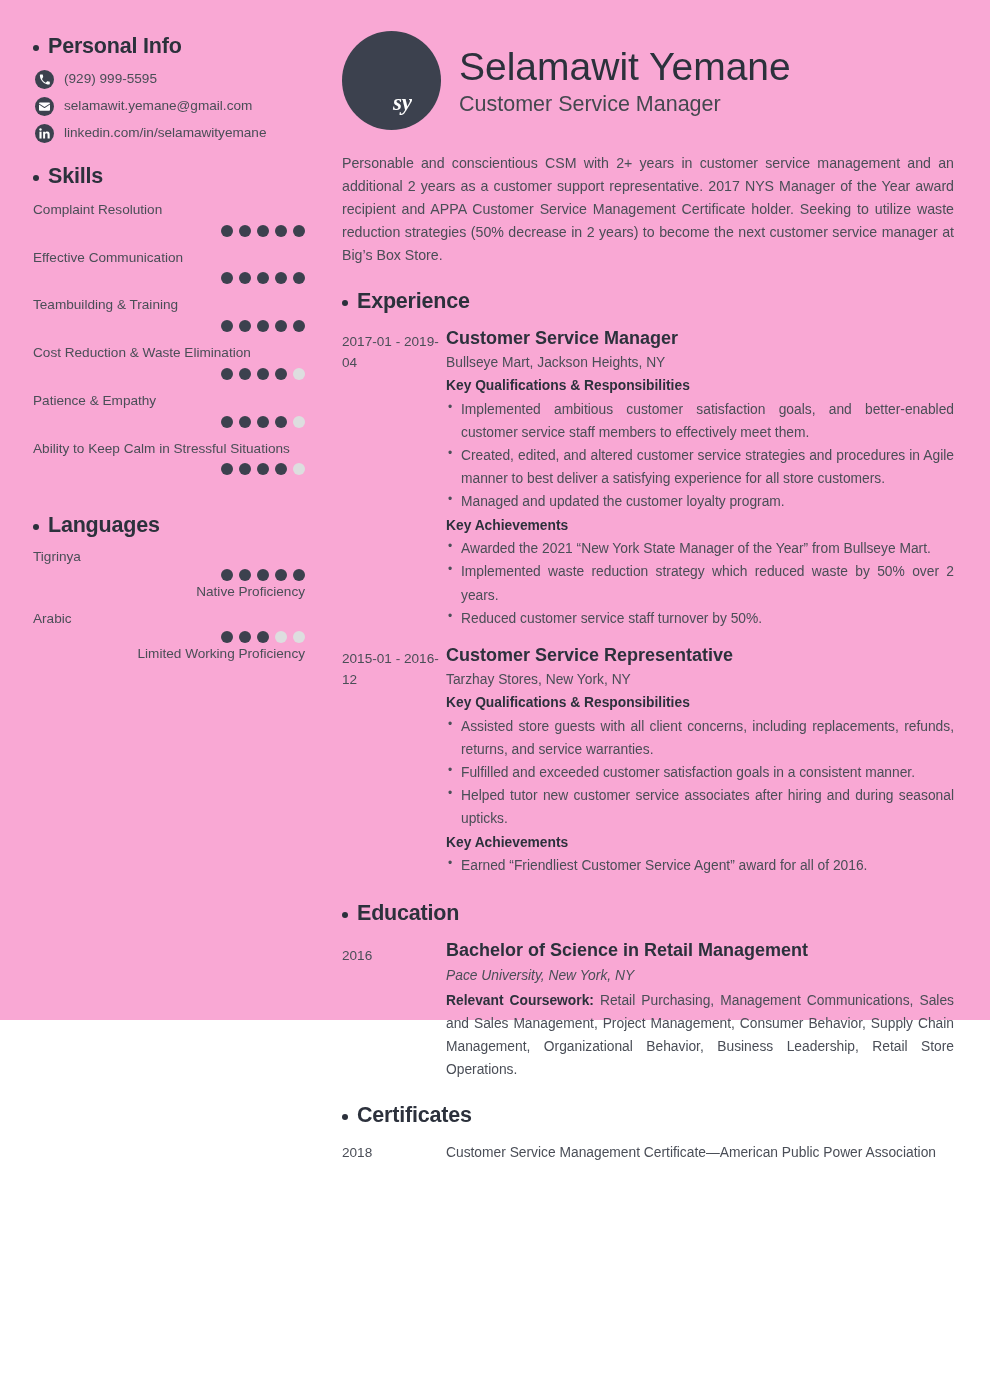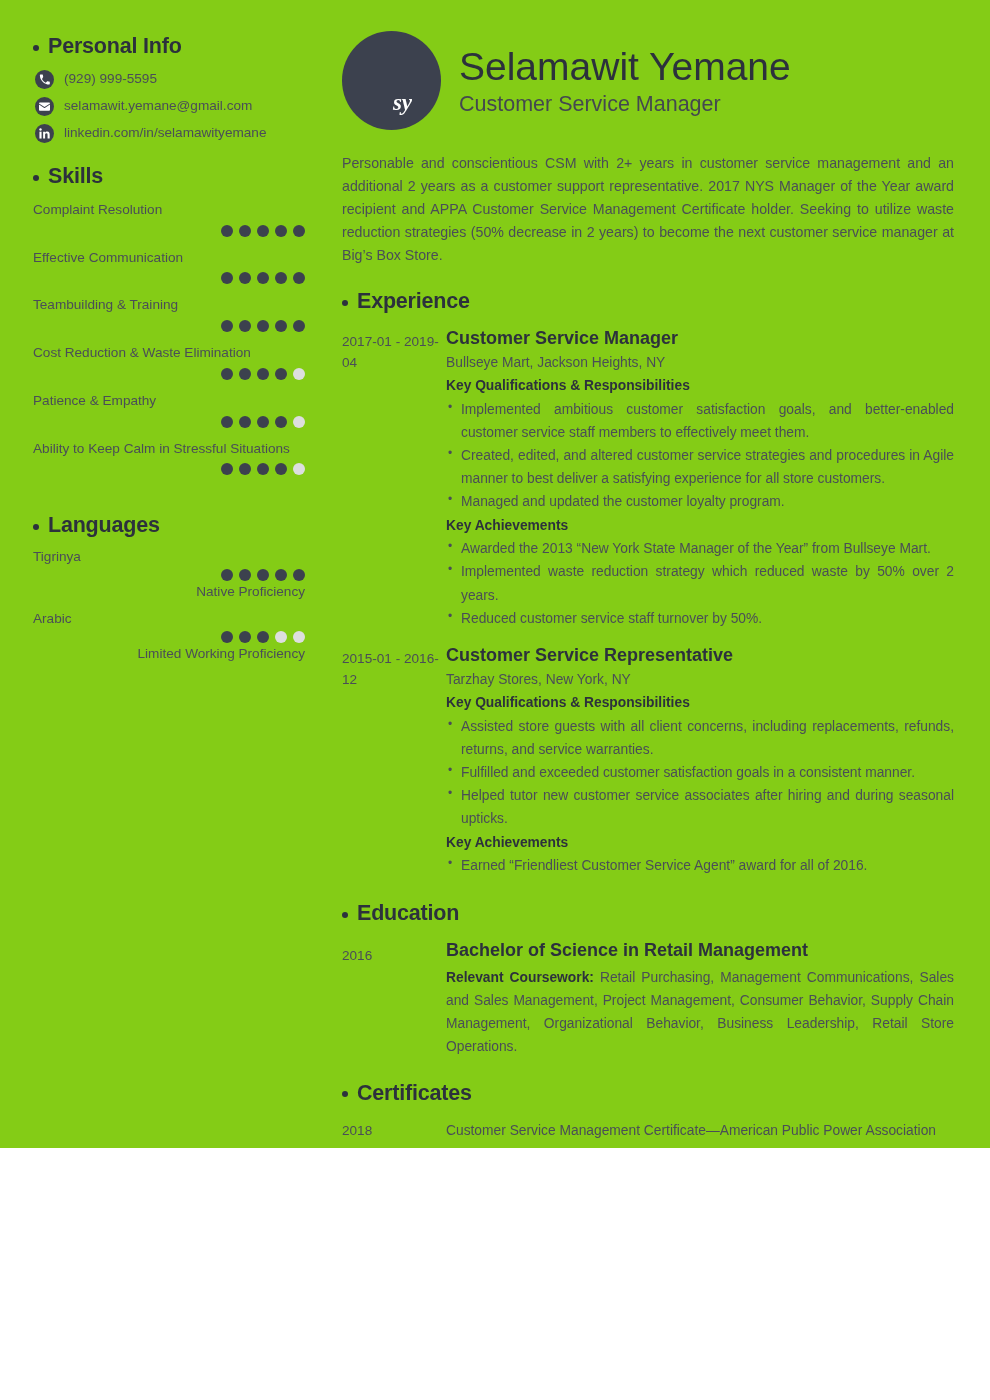--- a/index.html
+++ b/index.html
@@ -13,24 +13,24 @@
     width: 990px;
     height: 1400px;
     font-family: "Liberation Sans", sans-serif;
     color: #42464f;
     position: relative;
     overflow: hidden;
   }
 
   .page {
     width: 990px;
-    height: 1148px;
+    height: 1020px;
     display: flex;
     padding: 0;
-    background: #84cc16;
+    background: #f9a8d4;
   }
 
   
   .sidebar {
     width: 330px;
     flex: 0 0 330px;
     padding: 34px 24px 0 33px;
   }
 
   .section-heading {
@@ -437,21 +437,21 @@
               <div class="entry-title">Customer Service Manager</div>
               <div class="entry-org">Bullseye Mart, Jackson Heights, NY</div>
               <div class="sub-heading">Key Qualifications &amp; Responsibilities</div>
               <ul class="bullets">
                 <li>Implemented ambitious customer satisfaction goals, and better-enabled customer service staff members to effectively meet them.</li>
                 <li>Created, edited, and altered customer service strategies and procedures in Agile manner to best deliver a satisfying experience for all store customers.</li>
                 <li>Managed and updated the customer loyalty program.</li>
               </ul>
               <div class="sub-heading">Key Achievements</div>
               <ul class="bullets">
-                <li>Awarded the 2013 “New York State Manager of the Year” from Bullseye Mart.</li>
+                <li>Awarded the 2021 “New York State Manager of the Year” from Bullseye Mart.</li>
                 <li>Implemented waste reduction strategy which reduced waste by 50% over 2 years.</li>
                 <li>Reduced customer service staff turnover by 50%.</li>
               </ul>
             </div>
           </div>
           <div class="entry entry-gap">
             <div class="entry-date">2015-01 - 2016-12</div>
             <div class="entry-body">
               <div class="entry-title">Customer Service Representative</div>
               <div class="entry-org">Tarzhay Stores, New York, NY</div>
@@ -473,20 +473,21 @@
     <div class="section-gap">
       <div class="section-heading">
         <span class="heading-dot"></span>
         <span>Education</span>
       </div>
       <div id="education-list">
           <div class="entry edu-entry">
             <div class="entry-date">2016</div>
             <div class="entry-body">
               <div class="entry-title">Bachelor of Science in Retail Management</div>
+              <div class="entry-org italic">Pace University, New York, NY</div>
               <div class="coursework"><b>Relevant Coursework:</b><span> Retail Purchasing, Management Communications, Sales and Sales Management, Project Management, Consumer Behavior, Supply Chain Management, Organizational Behavior, Business Leadership, Retail Store Operations.</span></div>
             </div>
           </div>
         </div>
     </div>
 
     <div class="section-gap">
       <div class="section-heading">
         <span class="heading-dot"></span>
         <span>Certificates</span>

